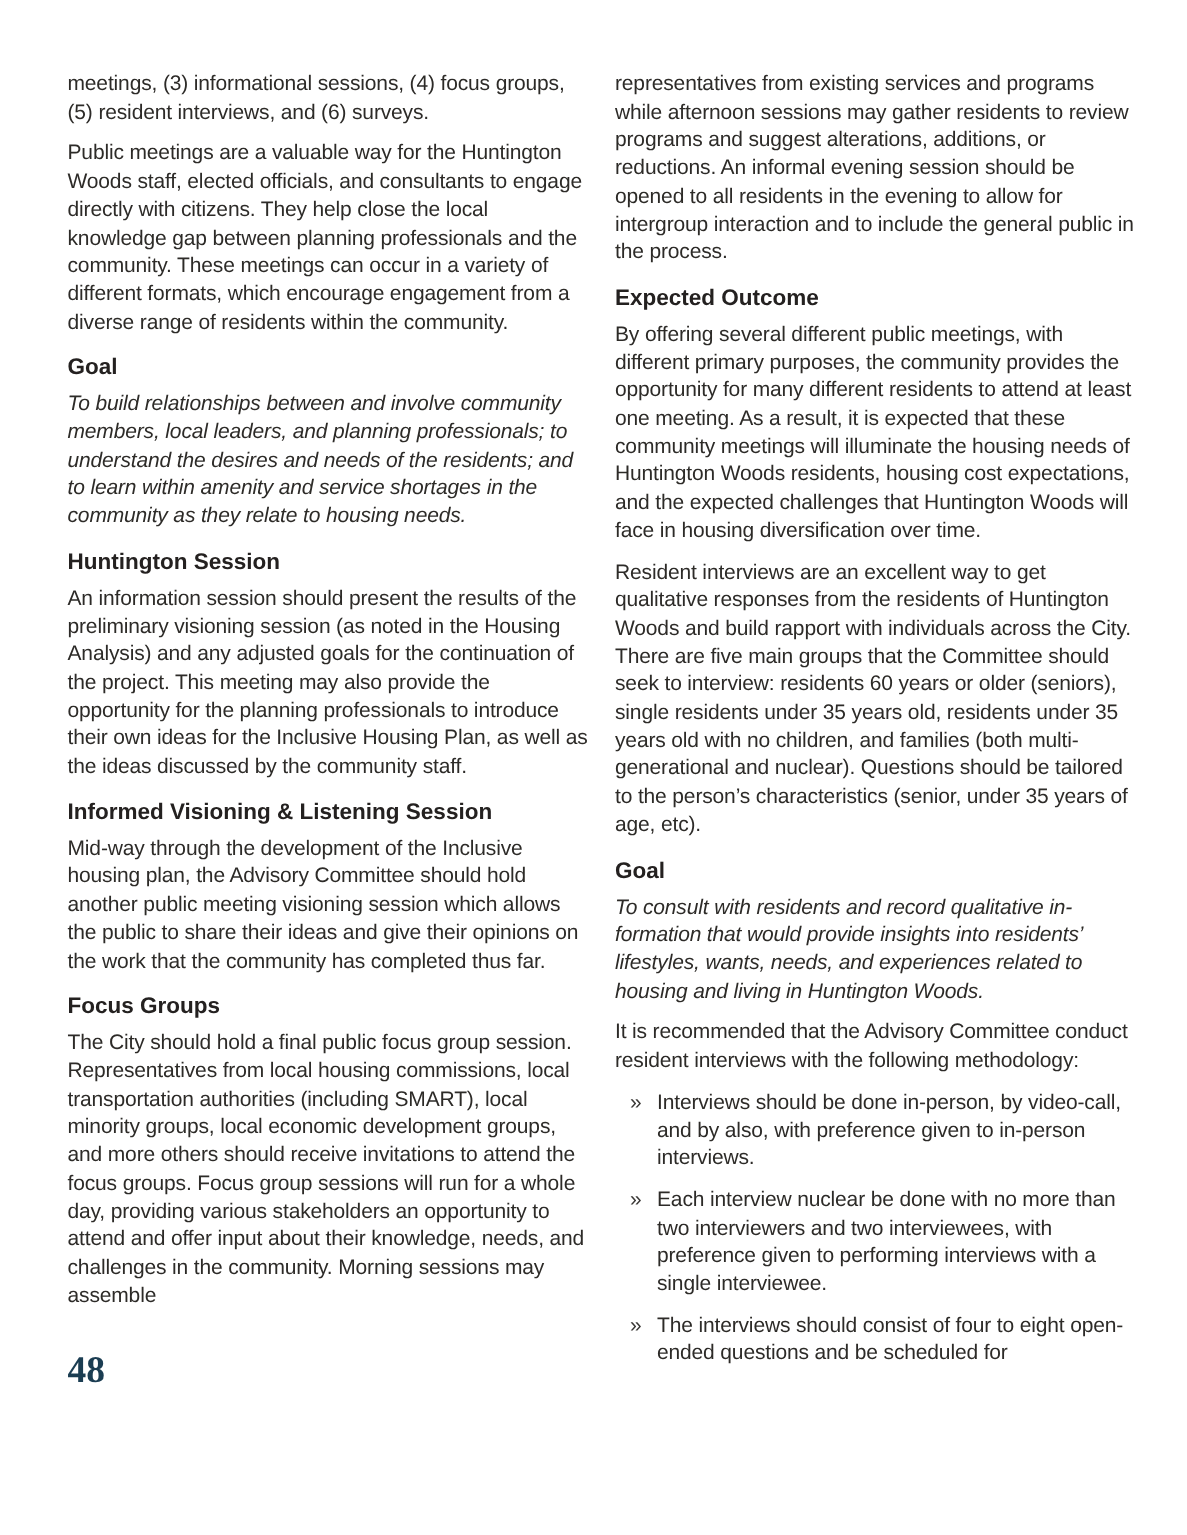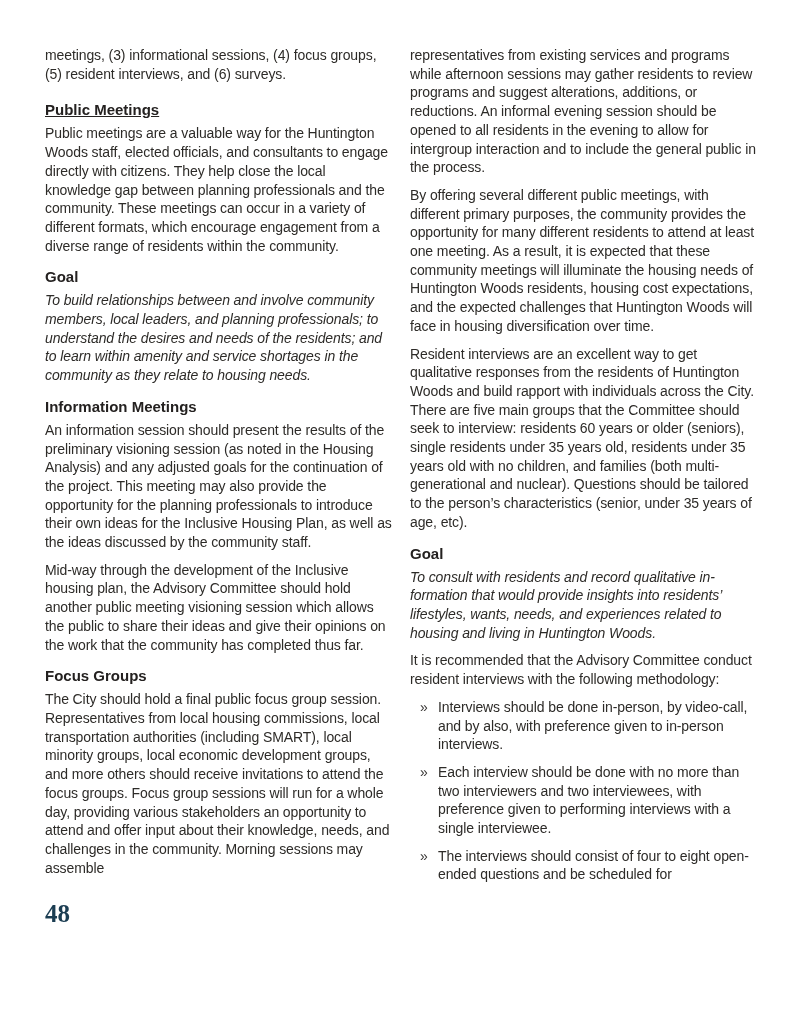--- a/index.html
+++ b/index.html
@@ -82,55 +82,56 @@
 </style>
 </head>
 <body>
 
 <div class="page">
   <div class="columns">
 
     <div class="col">
       <p>meetings, (3) informational sessions, (4) focus groups, (5) resident interviews, and (6) surveys.</p>
 
-      <h3 class="underlined">Public Meetings</h3>
       <p>Public meetings are a valuable way for the Hunting­ton Woods staff, elected officials, and consultants to engage directly with citizens. They help close the local knowledge gap between planning profession­als and the community. These meetings can occur in a variety of different formats, which encourage en­gagement from a diverse range of residents within the community.</p>
 
       <h3>Goal</h3>
       <p class="italic">To build relationships between and involve community members, local leaders, and planning professionals; to understand the desires and needs of the residents; and to learn within amenity and service shortages in the community as they relate to housing needs.</p>
 
-      <h3>Information Meetings</h3>
+      <h3>Huntington Session</h3>
       <p>An information session should present the results of the preliminary visioning session (as noted in the Housing Analysis) and any adjusted goals for the continuation of the project. This meeting may also provide the opportunity for the planning profes­sionals to introduce their own ideas for the Inclusive Housing Plan, as well as the ideas discussed by the community staff.</p>
 
+      <h3>Informed Visioning &amp; Listening Session</h3>
       <p>Mid-way through the development of the Inclusive housing plan, the Advisory Committee should hold another public meeting visioning session which allows the public to share their ideas and give their opinions on the work that the community has com­pleted thus far.</p>
 
       <h3>Focus Groups</h3>
       <p>The City should hold a final public focus group session. Representatives from local housing com­missions, local transportation authorities (including SMART), local minority groups, local economic de­velopment groups, and more others should receive invitations to attend the focus groups. Focus group sessions will run for a whole day, providing various stakeholders an opportunity to attend and offer input about their knowledge, needs, and challenges in the community. Morning sessions may assemble</p>
     </div>
 
     <div class="col">
       <p>representatives from existing services and programs while afternoon sessions may gather residents to review programs and suggest alterations, additions, or reductions. An informal evening session should be opened to all residents in the evening to allow for intergroup interaction and to include the general public in the process.</p>
 
+      <h3>Expected Outcome</h3>
       <p>By offering several different public meetings, with different primary purposes, the community provides the opportunity for many different residents to attend at least one meeting. As a result, it is expect­ed that these community meetings will illuminate the housing needs of Huntington Woods residents, housing cost expectations, and the expected chal­lenges that Huntington Woods will face in housing diversification over time.</p>
 
       <p>Resident interviews are an excellent way to get qualitative responses from the residents of Hunting­ton Woods and build rapport with individuals across the City. There are five main groups that the Com­mittee should seek to interview: residents 60 years or older (seniors), single residents under 35 years old, residents under 35 years old with no children, and families (both multi-generational and nuclear). Questions should be tailored to the person’s charac­teristics (senior, under 35 years of age, etc).</p>
 
       <h3>Goal</h3>
       <p class="italic">To consult with residents and record qualitative in­formation that would provide insights into residents’ lifestyles, wants, needs, and experiences related to housing and living in Huntington Woods.</p>
 
       <p>It is recommended that the Advisory Committee conduct resident interviews with the following methodology:</p>
 
       <ul class="bullets">
         <li>
           <span class="marker">»</span>
           <span class="bullet-text">Interviews should be done in-person, by vid­eo-call, and by also, with preference given to in-person interviews.</span>
         </li>
         <li>
           <span class="marker">»</span>
-          <span class="bullet-text">Each interview should be done with no more than two interviewers and two interviewees, with preference given to performing interviews with a single interviewee.</span>
+          <span class="bullet-text">Each interview nuclear be done with no more than two interviewers and two interviewees, with preference given to performing interviews with a single interviewee.</span>
         </li>
         <li>
           <span class="marker">»</span>
           <span class="bullet-text">The interviews should consist of four to eight open-ended questions and be scheduled for</span>
         </li>
       </ul>
     </div>
 
   </div>
 

